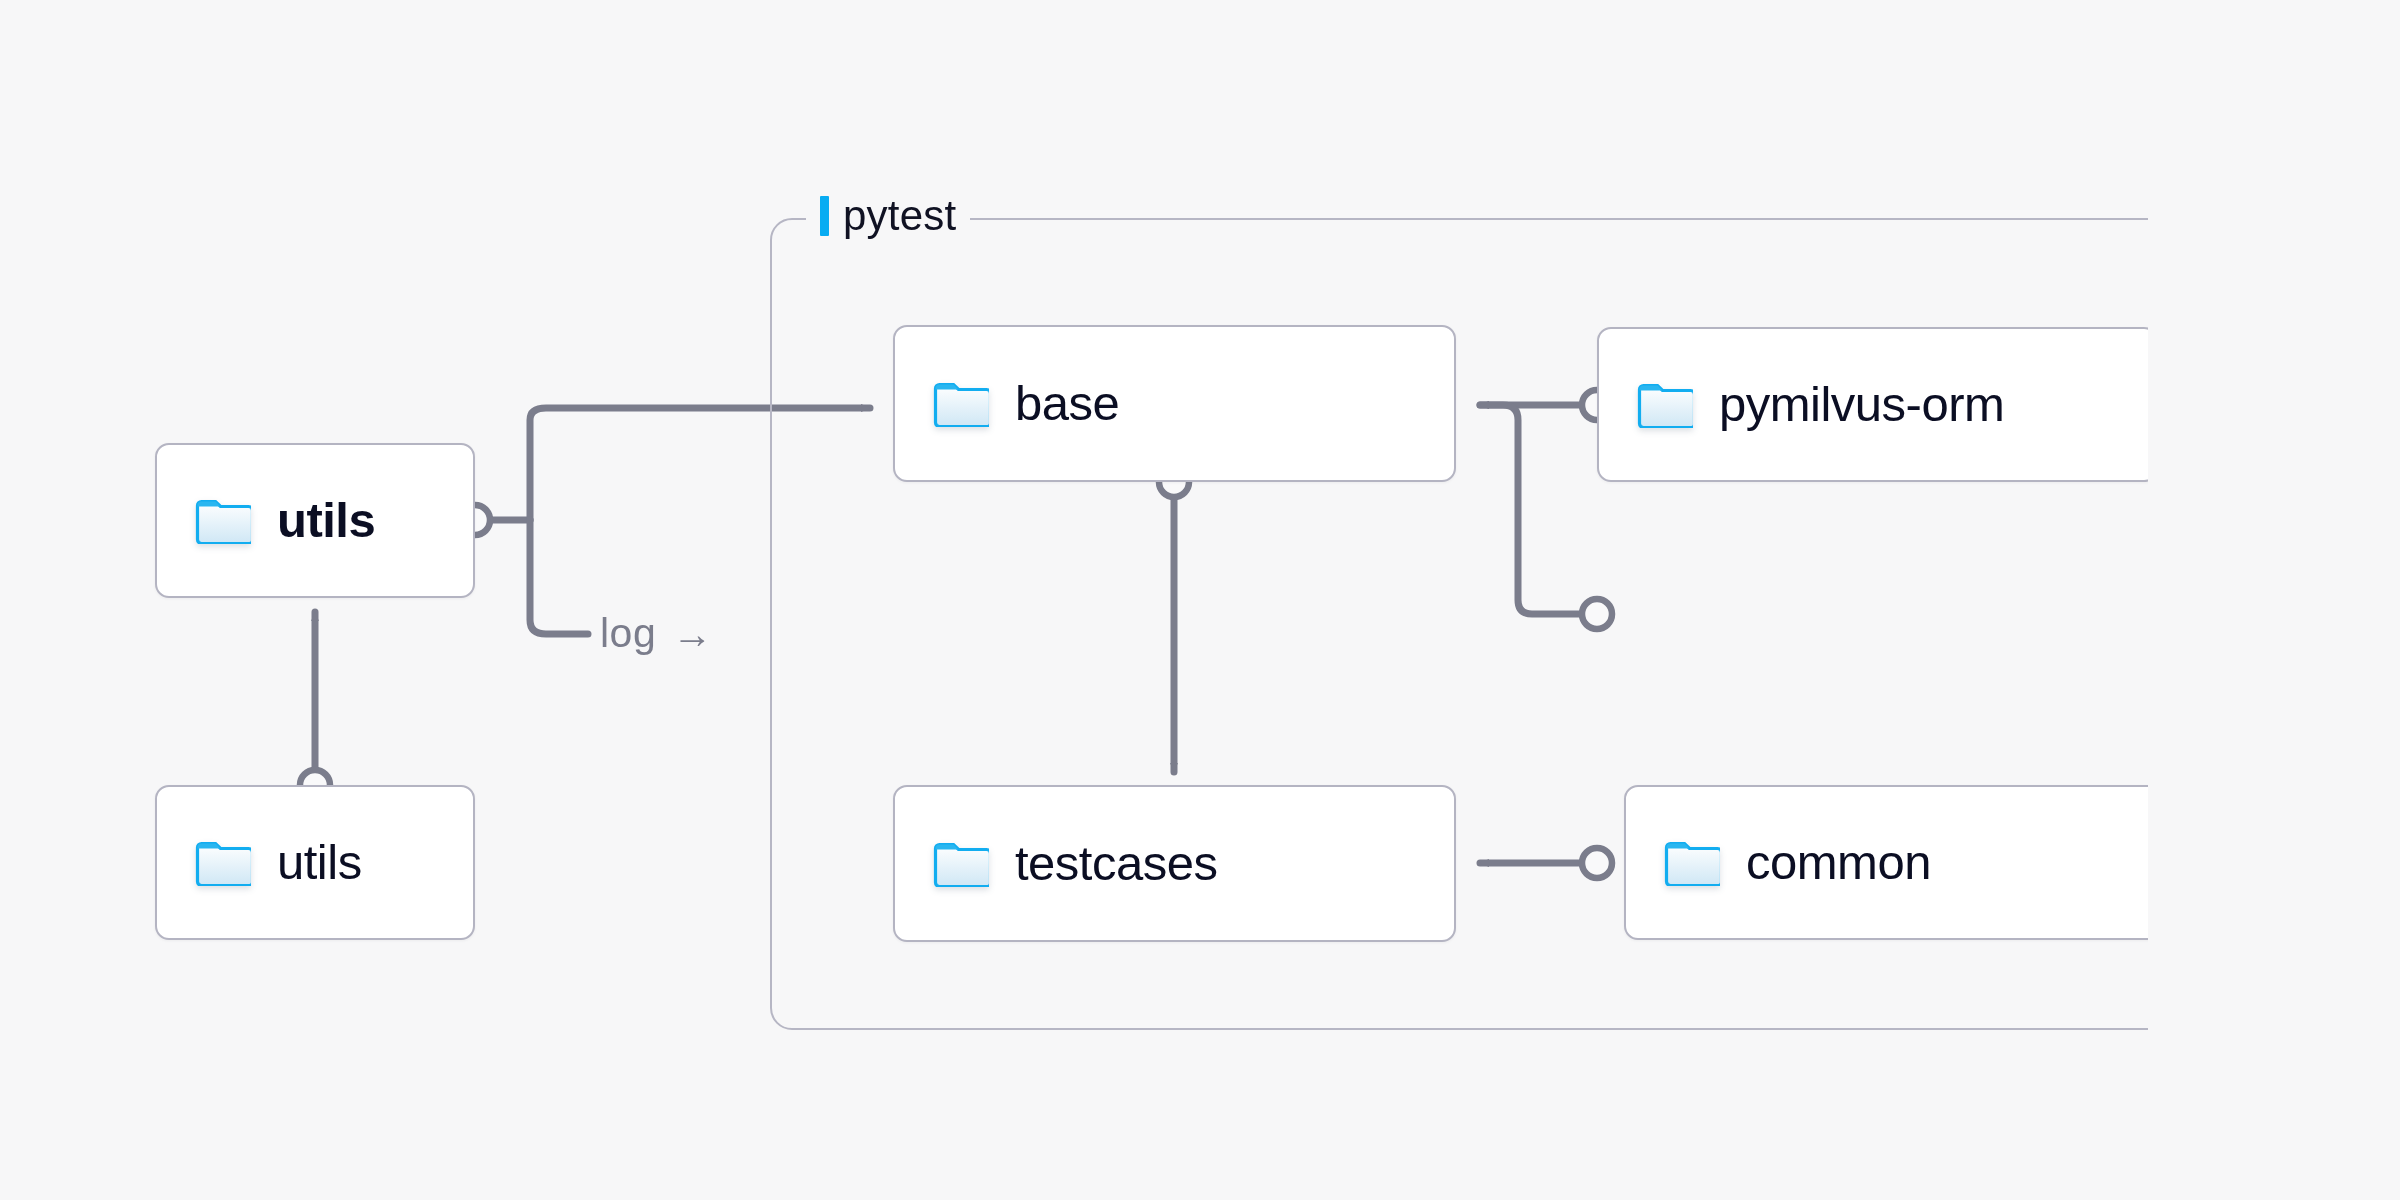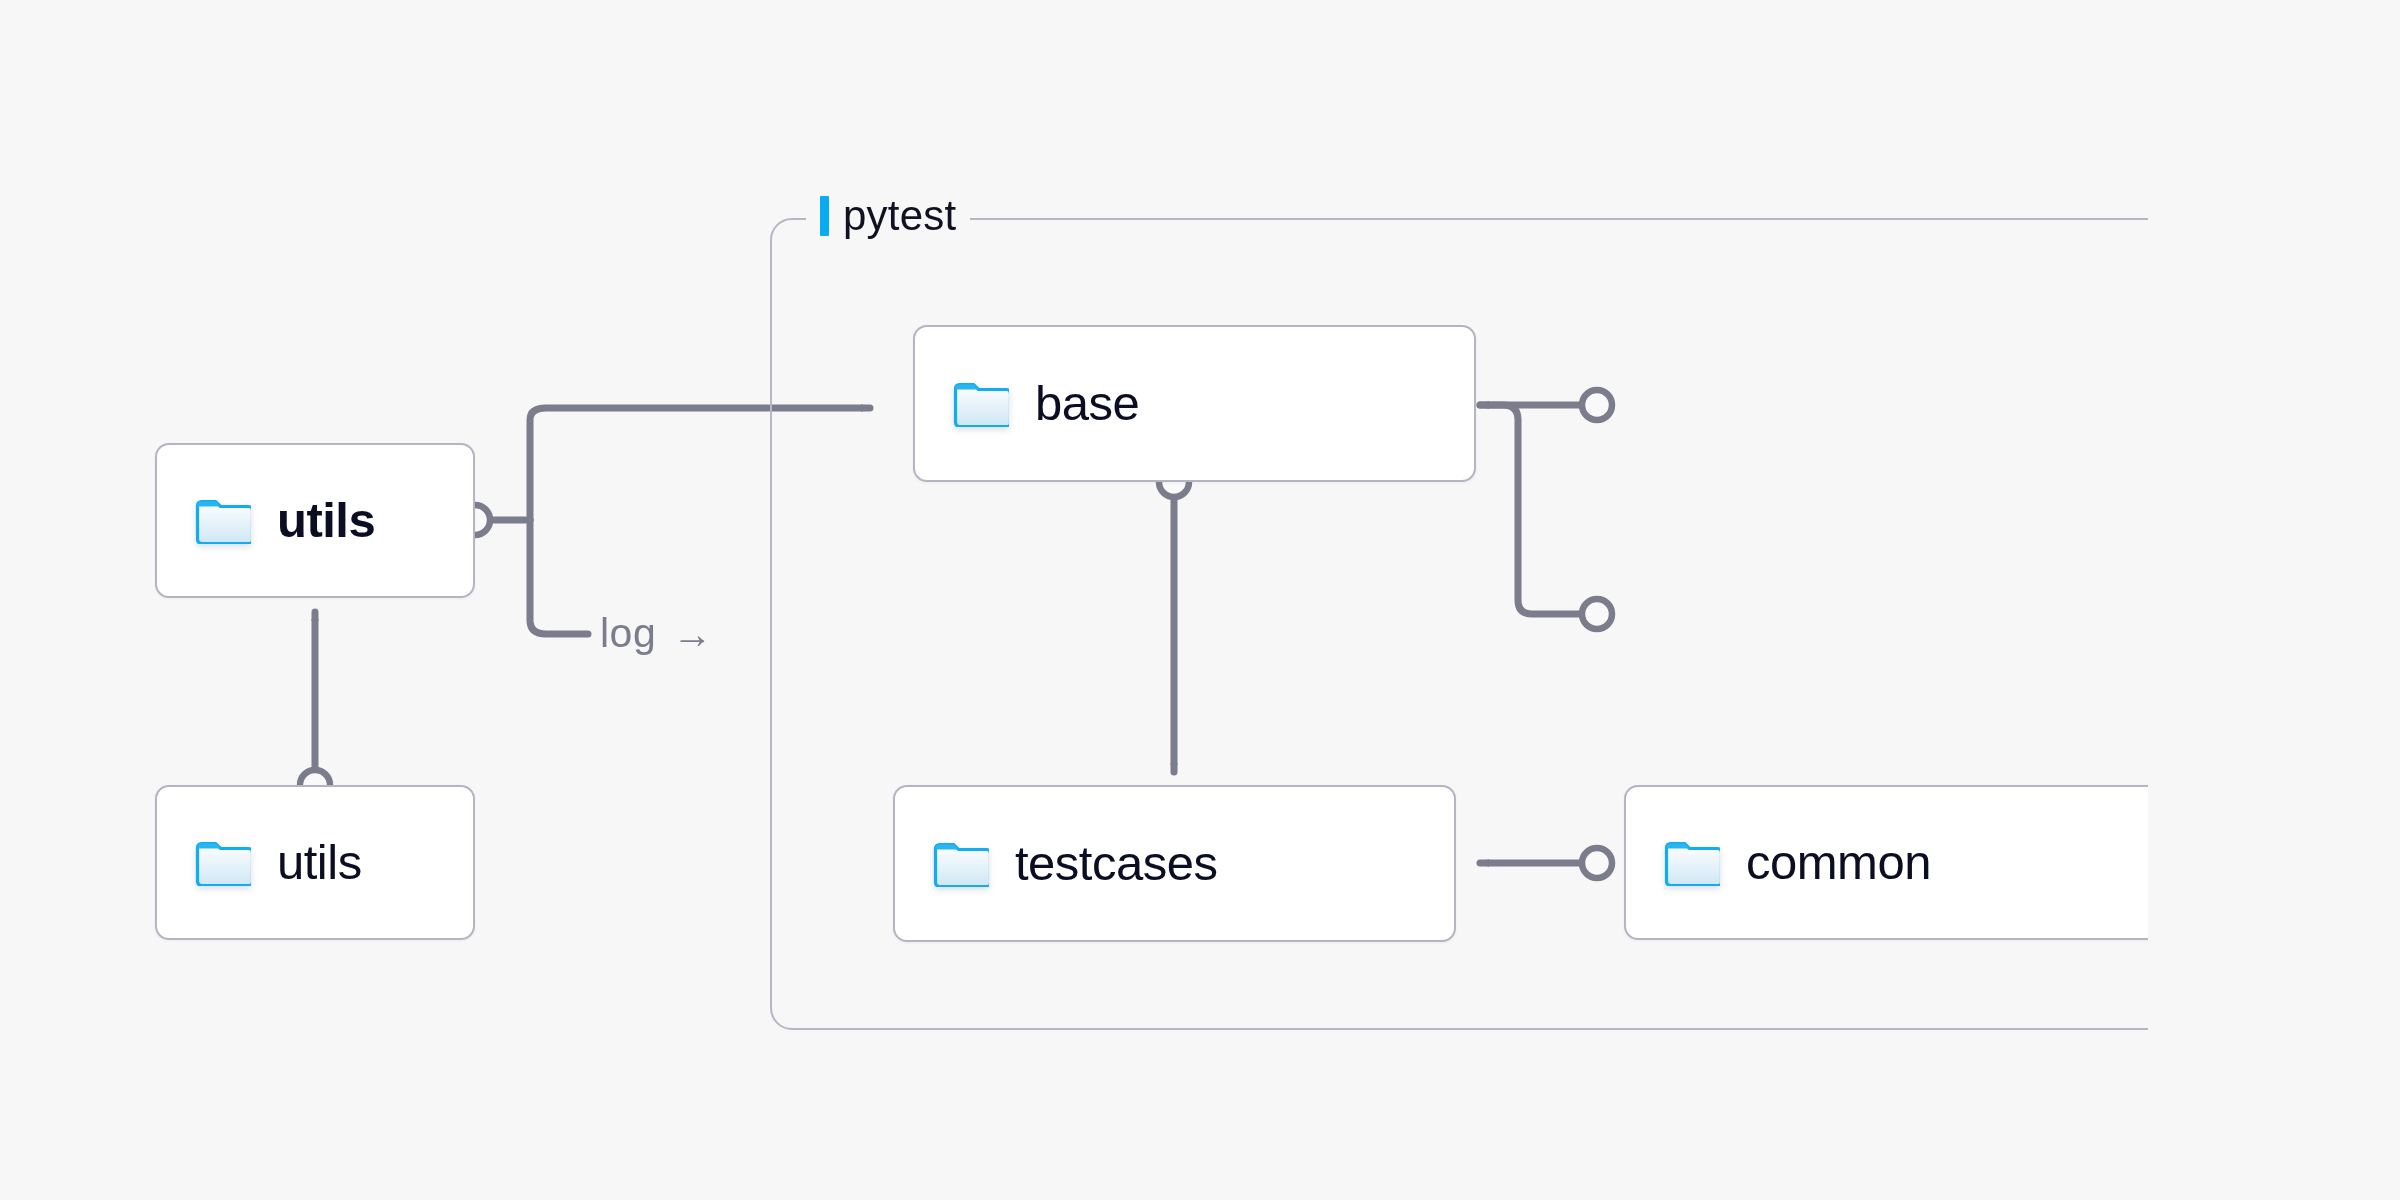--- a/index.html
+++ b/index.html
@@ -171,40 +171,49 @@
   <div class="node" style="left:155px; top:785px; width:320px; height:155px;">
     <div class="node-inner">
       <svg class="folder-icon" viewBox="0 0 56 46">
         <path d="M2.5 7.5 a4 4 0 0 1 4-4 h14 l5 5 h28 a4 4 0 0 1 4 4 v30 a3 3 0 0 1 -3 3 h-48 a4 4 0 0 1 -4 -4 z" fill="url(#folderGrad)" stroke="#12ADF0" stroke-width="3.2"></path>
         <path d="M2.5 7.5 a4 4 0 0 1 4-4 h14 l5 5 h-23 z" fill="#29b6f0"></path>
       </svg>
       <span class="node-label">utils</span>
     </div>
   </div>
 
-  <div class="node" style="left:913px; top:325px; width:563px; height:157px;">
+  <div class="node" style="left:893px; top:325px; width:563px; height:157px;">
     <div class="node-inner">
       <svg class="folder-icon" viewBox="0 0 56 46">
         <path d="M2.5 7.5 a4 4 0 0 1 4-4 h14 l5 5 h28 a4 4 0 0 1 4 4 v30 a3 3 0 0 1 -3 3 h-48 a4 4 0 0 1 -4 -4 z" fill="url(#folderGrad)" stroke="#12ADF0" stroke-width="3.2"></path>
         <path d="M2.5 7.5 a4 4 0 0 1 4-4 h14 l5 5 h-23 z" fill="#29b6f0"></path>
       </svg>
       <span class="node-label">base</span>
     </div>
   </div>
 
   <div class="node" style="left:893px; top:785px; width:563px; height:157px;">
     <div class="node-inner">
       <svg class="folder-icon" viewBox="0 0 56 46">
         <path d="M2.5 7.5 a4 4 0 0 1 4-4 h14 l5 5 h28 a4 4 0 0 1 4 4 v30 a3 3 0 0 1 -3 3 h-48 a4 4 0 0 1 -4 -4 z" fill="url(#folderGrad)" stroke="#12ADF0" stroke-width="3.2"></path>
         <path d="M2.5 7.5 a4 4 0 0 1 4-4 h14 l5 5 h-23 z" fill="#29b6f0"></path>
       </svg>
       <span class="node-label">testcases</span>
     </div>
   </div>
 
+  <div class="node" style="left:1597px; top:327px; width:561px; height:155px;">
+    <div class="node-inner">
+      <svg class="folder-icon" viewBox="0 0 56 46">
+        <path d="M2.5 7.5 a4 4 0 0 1 4-4 h14 l5 5 h28 a4 4 0 0 1 4 4 v30 a3 3 0 0 1 -3 3 h-48 a4 4 0 0 1 -4 -4 z" fill="url(#folderGrad)" stroke="#12ADF0" stroke-width="3.2"></path>
+        <path d="M2.5 7.5 a4 4 0 0 1 4-4 h14 l5 5 h-23 z" fill="#29b6f0"></path>
+      </svg>
+      <span class="node-label">pymilvus-orm</span>
+    </div>
+  </div>
 
 
   <div class="node" style="left:1597px; top:785px; width:561px; height:155px;margin-left:27px;">
     <div class="node-inner">
       <svg class="folder-icon" viewBox="0 0 56 46">
         <path d="M2.5 7.5 a4 4 0 0 1 4-4 h14 l5 5 h28 a4 4 0 0 1 4 4 v30 a3 3 0 0 1 -3 3 h-48 a4 4 0 0 1 -4 -4 z" fill="url(#folderGrad)" stroke="#12ADF0" stroke-width="3.2"></path>
         <path d="M2.5 7.5 a4 4 0 0 1 4-4 h14 l5 5 h-23 z" fill="#29b6f0"></path>
       </svg>
       <span class="node-label">common</span>
     </div>

